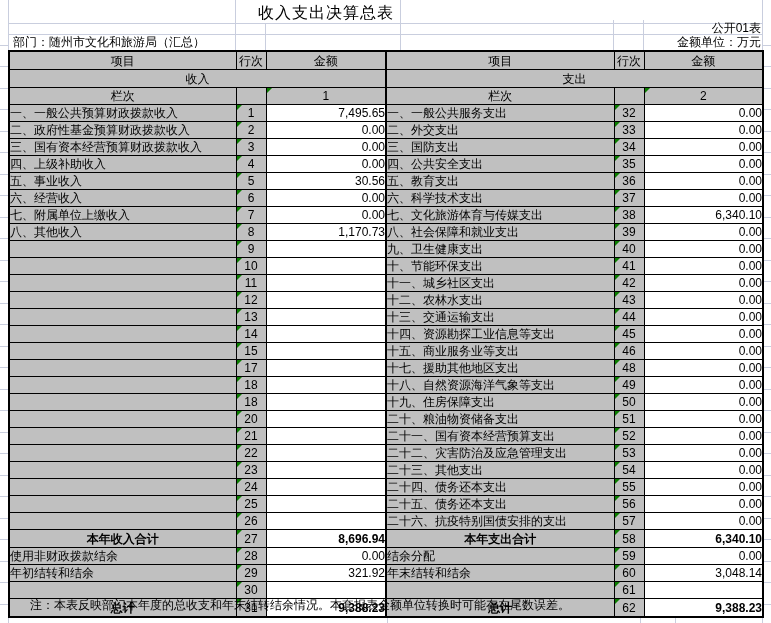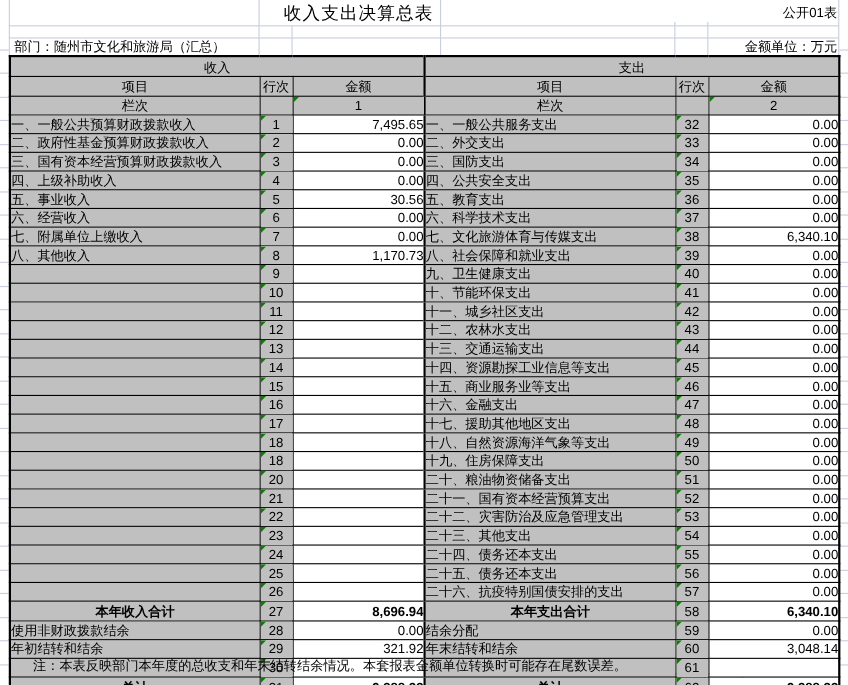--- a/index.html
+++ b/index.html
@@ -1,21 +1,21 @@
 <!DOCTYPE html>
 <html><head>
 <meta charset="utf-8">
 <style>
   html,body{margin:0;padding:0;background:#fff;}
   .screen{position:relative;width:771px;height:623px;background:#ffffff;overflow:hidden;
           font-family:"Liberation Sans","DejaVu Sans",sans-serif;color:#000;}
   .gl{position:absolute;background:#c9cede;}
   .title{position:absolute;left:8px;top:3px;width:636px;height:20px;text-align:center;
          font-size:16px;line-height:20px;letter-spacing:1px;}
-  .sheet-label{position:absolute;top:5px;right:10px;font-size:12px;line-height:12px;margin-left:33px;}
+  .sheet-label{position:absolute;top:22px;right:10px;font-size:12px;line-height:12px;margin-left:33px;}
   .dept{position:absolute;top:36px;left:13px;font-size:12px;line-height:13px;}
   .unit{position:absolute;top:36px;right:10px;font-size:12px;line-height:13px;}
   table.main{position:absolute;left:8px;top:50px;width:754px;border-collapse:collapse;
              table-layout:fixed;border:2px solid #000;}
   table.main td{border:1px solid #000;font-size:12px;line-height:14px;height:16px;
                 padding:0;overflow:hidden;white-space:nowrap;}
   tr.hdr td{height:17px;text-align:center;}
   tr.total-row td{height:17px;}
   .g{background:#c0c0c0;}
   .item{padding-left:2px;text-align:left;}
@@ -113,30 +113,30 @@
     <colgroup>
       <col style="width:227px">
         <col style="width:30px">
         <col style="width:120px">
       <col style="width:228px">
         <col style="width:30px">
         <col style="width:119px">
     </colgroup>
     <tbody>
       <tr class="hdr">
-        <td colspan="3" class="g ctr">收入</td>
-        <td colspan="3" class="g ctr div2">支出</td>
-      </tr>
-      <tr class="hdr">
         <td class="g ctr">项目</td>
         <td class="g ctr">行次</td>
         <td class="g ctr">金额</td>
         <td class="g ctr div2">项目</td>
         <td class="g ctr">行次</td>
         <td class="g ctr">金额</td>
+      </tr>
+      <tr class="hdr">
+        <td colspan="3" class="g ctr">收入</td>
+        <td colspan="3" class="g ctr div2">支出</td>
       </tr>
       <tr>
         <td class="g ctr">栏次</td>
         <td class="g"></td>
         <td class="g ctr tri">1</td>
         <td class="g ctr div2">栏次</td>
         <td class="g"></td>
         <td class="g ctr tri">2</td>
       </tr>
     </tbody>
@@ -256,28 +256,20 @@
         <tr>
           <td class="item g"></td>
           <td class="num g tri">15</td>
           <td class="amt"></td>
           <td class="item div2 g">十五、商业服务业等支出</td>
           <td class="num g tri">46</td>
           <td class="amt">0.00</td>
         </tr>
         <tr>
           <td class="item g"></td>
-          <td class="num g tri">16</td>
-          <td class="amt"></td>
-          <td class="item div2 g">十六、金融支出</td>
-          <td class="num g tri">47</td>
-          <td class="amt">0.00</td>
-        </tr>
-        <tr>
-          <td class="item g"></td>
           <td class="num g tri">17</td>
           <td class="amt"></td>
           <td class="item div2 g">十七、援助其他地区支出</td>
           <td class="num g tri">48</td>
           <td class="amt">0.00</td>
         </tr>
         <tr>
           <td class="item g"></td>
           <td class="num g tri">18</td>
           <td class="amt"></td>

